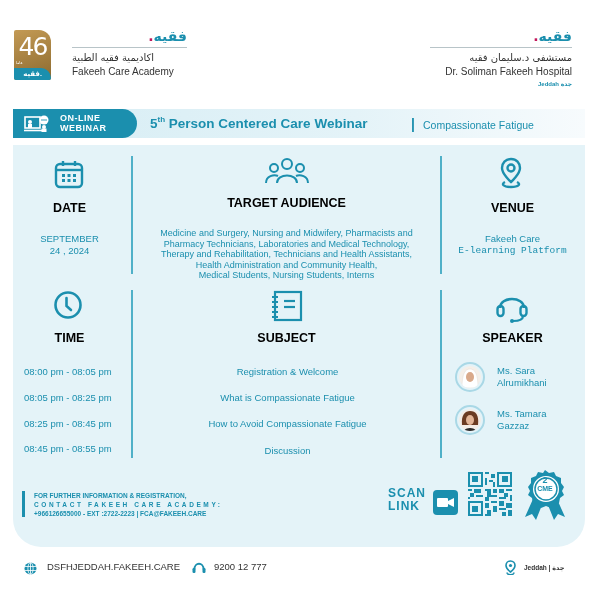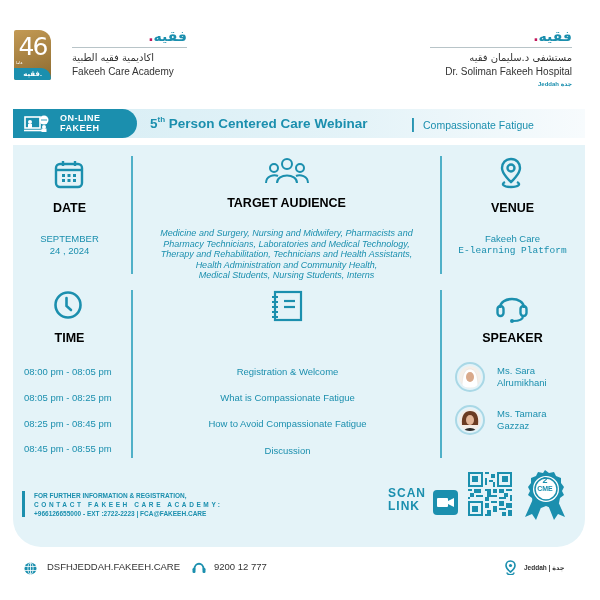--- a/index.html
+++ b/index.html
@@ -98,21 +98,21 @@
       <circle cx="6" cy="7" r="2" fill="#fff"></circle>
       <rect x="4" y="9" width="4" height="4" fill="#fff"></rect>
       <circle cx="20" cy="5" r="4.5" fill="#fff"></circle>
       <circle cx="18" cy="5" r="0.8" fill="#1b8fae"></circle>
         <circle cx="20" cy="5" r="0.8" fill="#1b8fae"></circle>
         <circle cx="22" cy="5" r="0.8" fill="#1b8fae"></circle>
       <circle cx="20" cy="12" r="2" fill="#fff"></circle>
       <rect x="17.5" y="13.5" width="5" height="3.5" fill="#fff"></rect>
     </svg>
     <div class="t1">ON-LINE</div>
-    <div class="t2">FAKEEH</div>
+    <div class="t2">WEBINAR</div>
   </div>
   <div class="banner-title"><span>5</span><sup>th</sup><span> Person Centered Care Webinar</span></div>
   <div class="banner-sep">|</div>
   <div class="banner-sub">Compassionate Fatigue</div>
 </div>
 
 <div class="abs panel">
 
   <div class="vline" style="left:118px; top:11px; height:118px;"></div>
   <div class="vline" style="left:427px; top:11px; height:118px;"></div>
@@ -137,21 +137,21 @@
 
   <svg class="icon-svg" style="left:251px; top:12px;" width="46" height="28" viewBox="0 0 46 28">
     <circle cx="23" cy="7" r="5" fill="none" stroke="#1b8fae" stroke-width="2"></circle>
     <path d="M13 26 C13 16 33 16 33 26" fill="none" stroke="#1b8fae" stroke-width="2"></path>
     <circle cx="10" cy="11" r="4" fill="none" stroke="#1b8fae" stroke-width="2"></circle>
     <path d="M2 26 C2 19 10 17 14 19" fill="none" stroke="#1b8fae" stroke-width="2"></path>
     <circle cx="36" cy="11" r="4" fill="none" stroke="#1b8fae" stroke-width="2"></circle>
     <path d="M44 26 C44 19 36 17 32 19" fill="none" stroke="#1b8fae" stroke-width="2"></path>
   </svg>
   <div class="col-title" style="left:120px; width:307px; top:51px;">TARGET AUDIENCE</div>
-  <div class="col-text" style="left:120px; width:307px; top:71px; font-size:9px; line-height:10.5px;font-style:italic;">
+  <div class="col-text" style="left:120px; width:307px; top:71px; font-size:9px; line-height:10.5px;">
     <div>Medicine and Surgery, Nursing and Midwifery, Pharmacists and</div>
     <div>Pharmacy Technicians, Laboratories and Medical Technology,</div>
     <div>Therapy and Rehabilitation, Technicians and Health Assistants,</div>
     <div>Health Administration and Community Health,</div>
     <div>Medical Students, Nursing Students, Interns</div>
   </div>
 
   <svg class="icon-svg" style="left:487px; top:12px;" width="22" height="32" viewBox="0 0 22 32">
     <path d="M11 2 C5.5 2 2 6 2 11 C2 17 11 25 11 25 C11 25 20 17 20 11 C20 6 16.5 2 11 2 Z" fill="none" stroke="#1b8fae" stroke-width="2.4"></path>
     <circle cx="11" cy="11" r="3.5" fill="none" stroke="#1b8fae" stroke-width="2.4"></circle>
@@ -170,20 +170,21 @@
   <svg class="icon-svg" style="left:258px; top:145px;" width="32" height="32" viewBox="0 0 32 32">
     <rect x="4" y="2" width="26" height="28" fill="none" stroke="#1b8fae" stroke-width="2.2"></rect>
     <line x1="1" y1="7" x2="7" y2="7" stroke="#1b8fae" stroke-width="2"></line>
     <line x1="1" y1="12" x2="7" y2="12" stroke="#1b8fae" stroke-width="2"></line>
     <line x1="1" y1="17" x2="7" y2="17" stroke="#1b8fae" stroke-width="2"></line>
     <line x1="1" y1="22" x2="7" y2="22" stroke="#1b8fae" stroke-width="2"></line>
     <line x1="1" y1="27" x2="7" y2="27" stroke="#1b8fae" stroke-width="2"></line>
     <line x1="13" y1="11" x2="24" y2="11" stroke="#1b8fae" stroke-width="2.2"></line>
     <line x1="13" y1="17" x2="24" y2="17" stroke="#1b8fae" stroke-width="2.2"></line>
   </svg>
+  <div class="col-title" style="left:120px; width:307px; top:186px;">SUBJECT</div>
 
   <svg class="icon-svg" style="left:482px; top:144px;" width="34" height="34" viewBox="0 0 34 34">
     <path d="M5 19 C5 7 29 7 29 19" fill="none" stroke="#1b8fae" stroke-width="2.6"></path>
     <rect x="2.5" y="17" width="6" height="10" rx="3" fill="none" stroke="#1b8fae" stroke-width="2.4"></rect>
     <rect x="25.5" y="17" width="6" height="10" rx="3" fill="none" stroke="#1b8fae" stroke-width="2.4"></rect>
     <path d="M28 27 C28 31 22 32 18 32" fill="none" stroke="#1b8fae" stroke-width="2.2"></path>
     <circle cx="17" cy="32" r="2" fill="#1b8fae"></circle>
   </svg>
   <div class="col-title" style="left:432px; width:135px; top:186px;">SPEAKER</div>
 </div>

